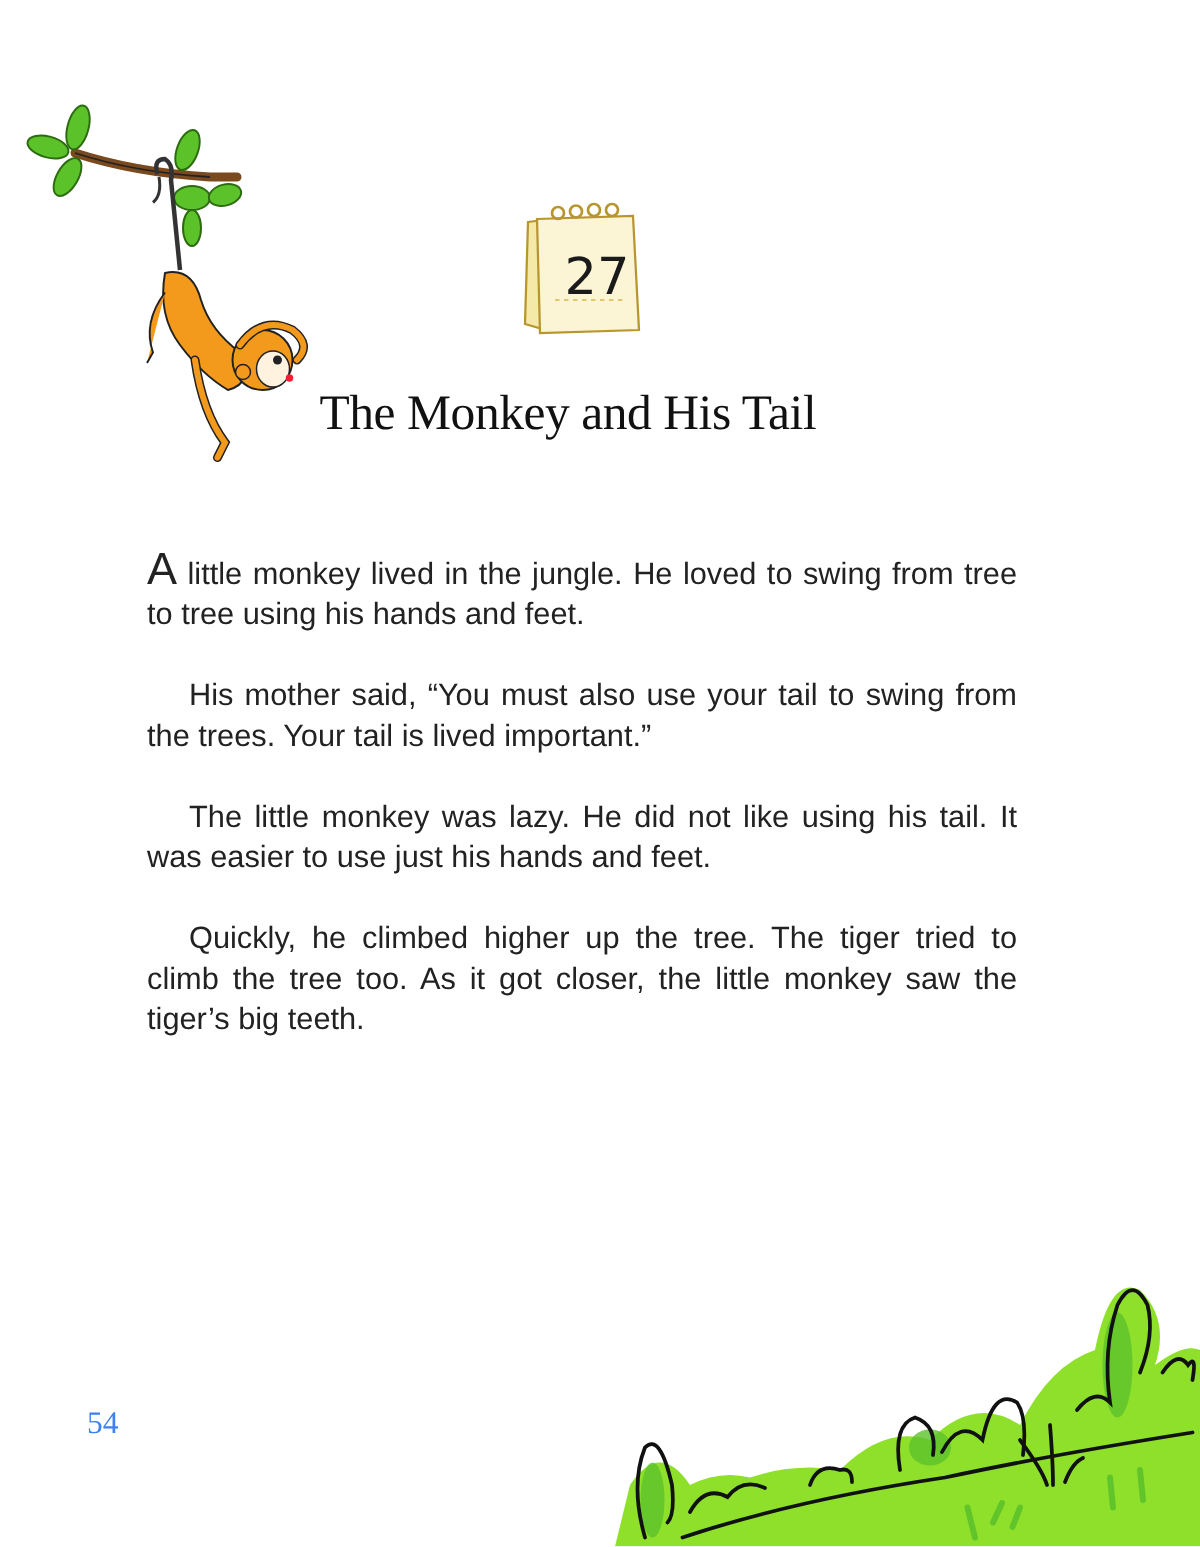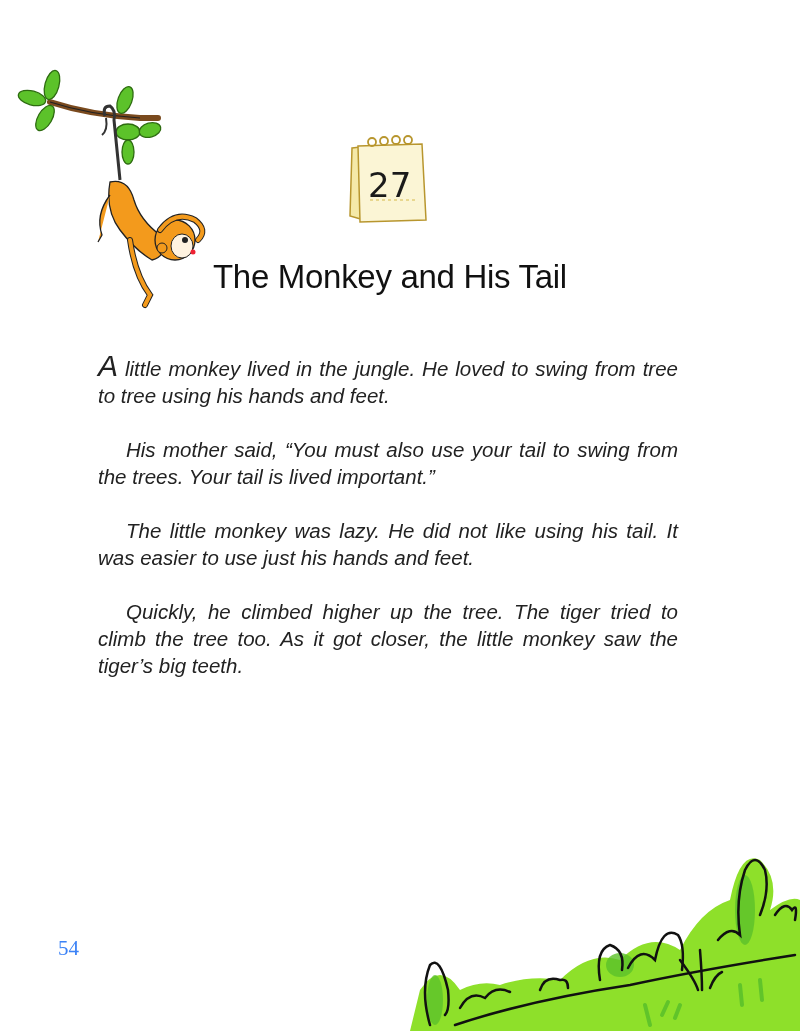--- a/index.html
+++ b/index.html
@@ -1,22 +1,22 @@
 <!DOCTYPE html>
 <html><head>
 <meta charset="utf-8">
 <style>
   html, body { margin:0; padding:0; }
   body { width:800px; height:1031px; background:#ffffff; position:relative; overflow:hidden; font-family:"Liberation Sans", sans-serif; color:#222; }
   .monkey { position:absolute; left:10px; top:60px; width:210px; height:250px; }
   .calendar { position:absolute; left:340px; top:128px; width:100px; height:100px; }
-  .cal-num { position:absolute; left:368px; top:165px; width:60px; text-align:left; font-family:"DejaVu Sans", sans-serif; font-size:34px; color:#1a1a1a; line-height:40px; }
-  .title { position:absolute; left:213px; top:258px; font-family:Liberation Sans, sans-serif; font-size:33px; color:#111; letter-spacing:-0.3px; white-space:nowrap;text-align:center; }
+  .cal-num { position:absolute; left:368px; top:165px; width:60px; text-align:center; font-family:"DejaVu Sans", sans-serif; font-size:34px; color:#1a1a1a; line-height:40px; }
+  .title { position:absolute; left:213px; top:258px; font-family:Liberation Serif, serif; font-size:33px; color:#111; letter-spacing:-0.3px; white-space:nowrap;text-align:center; }
   .story { position:absolute; left:98px; top:352px; width:580px; font-size:20.5px; line-height:27px; color:#222; }
-  .story p { margin:0 0 27px 0; text-indent:28px; text-align:justify;font-style:italic; }
+  .story p { margin:14px 0 27px 0; text-indent:28px; text-align:justify; }
   .story p.first { text-indent:0; }
   .dropcap { font-size:30px; font-weight:normal; }
   .page-num { position:absolute; left:58px; top:936px; font-family:"Liberation Serif", serif; font-size:21px; color:#3b82f6; }
   .grass { position:absolute; left:400px; top:840px; width:400px; height:191px; }
   .watermark { position:absolute; left:536px; top:1010px; font-size:18px; color:rgba(255,255,255,0.75);margin-top:36px; }
 </style>
 </head>
 <body>
 
 <svg class="monkey" viewBox="0 0 210 250">

